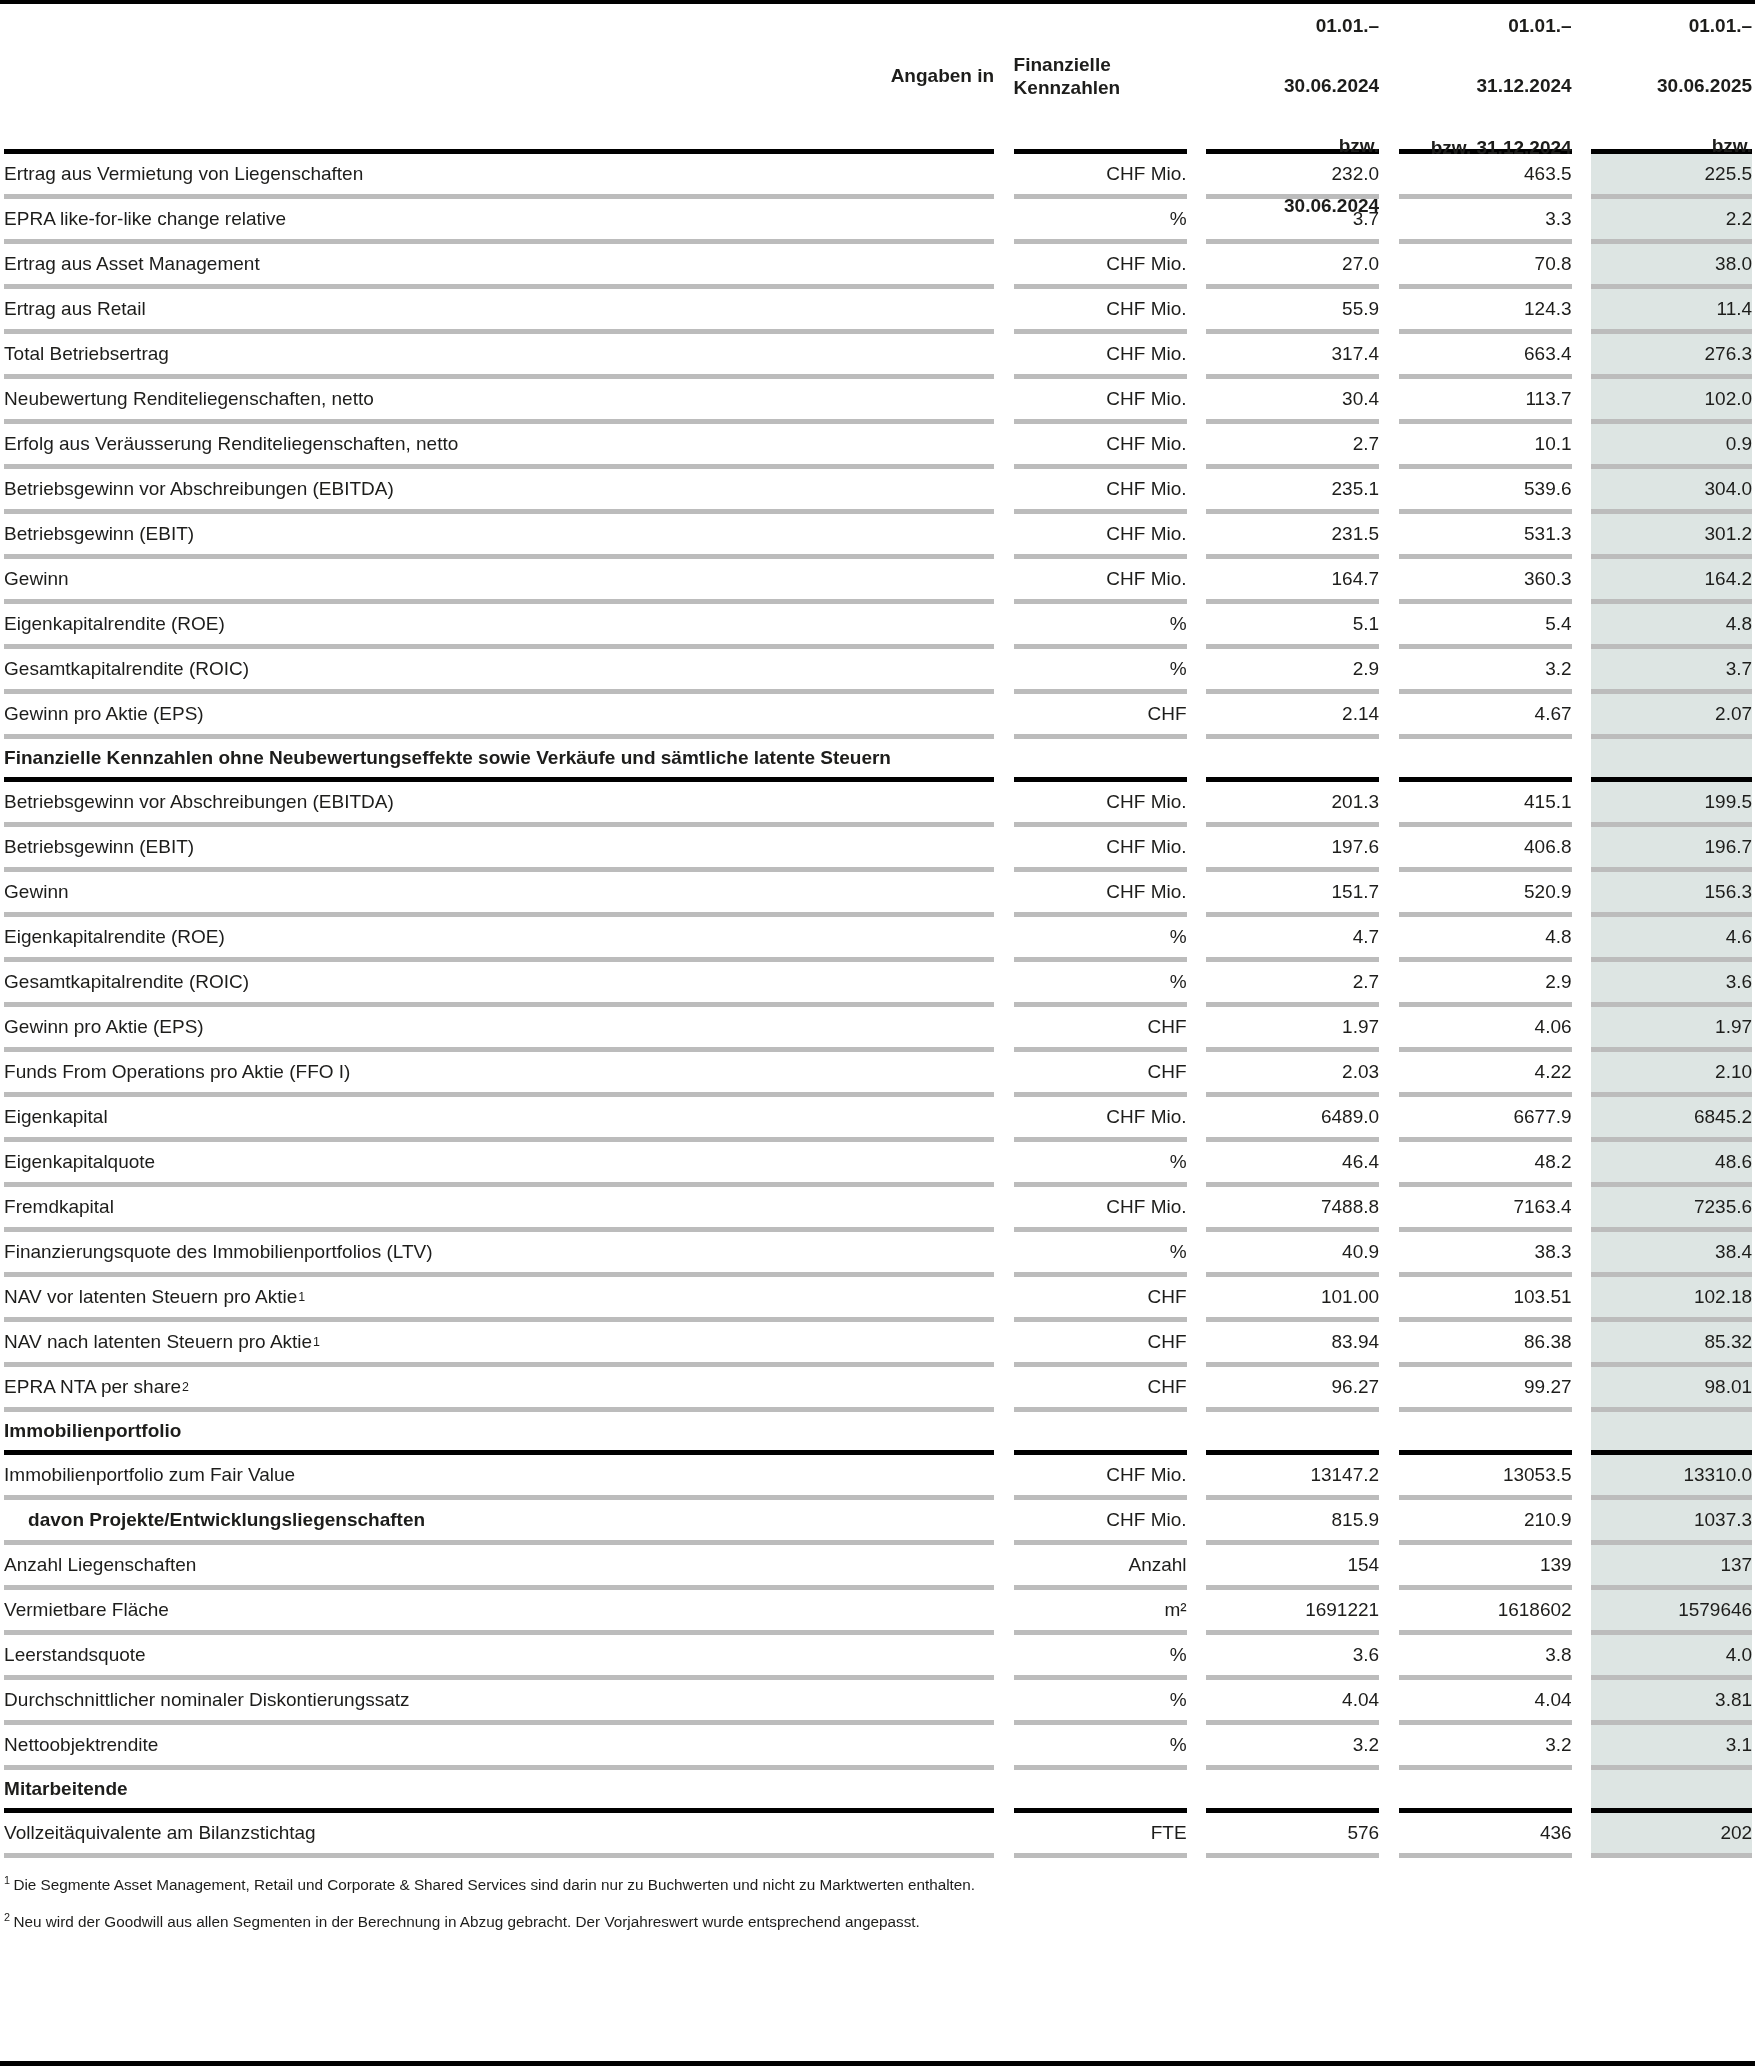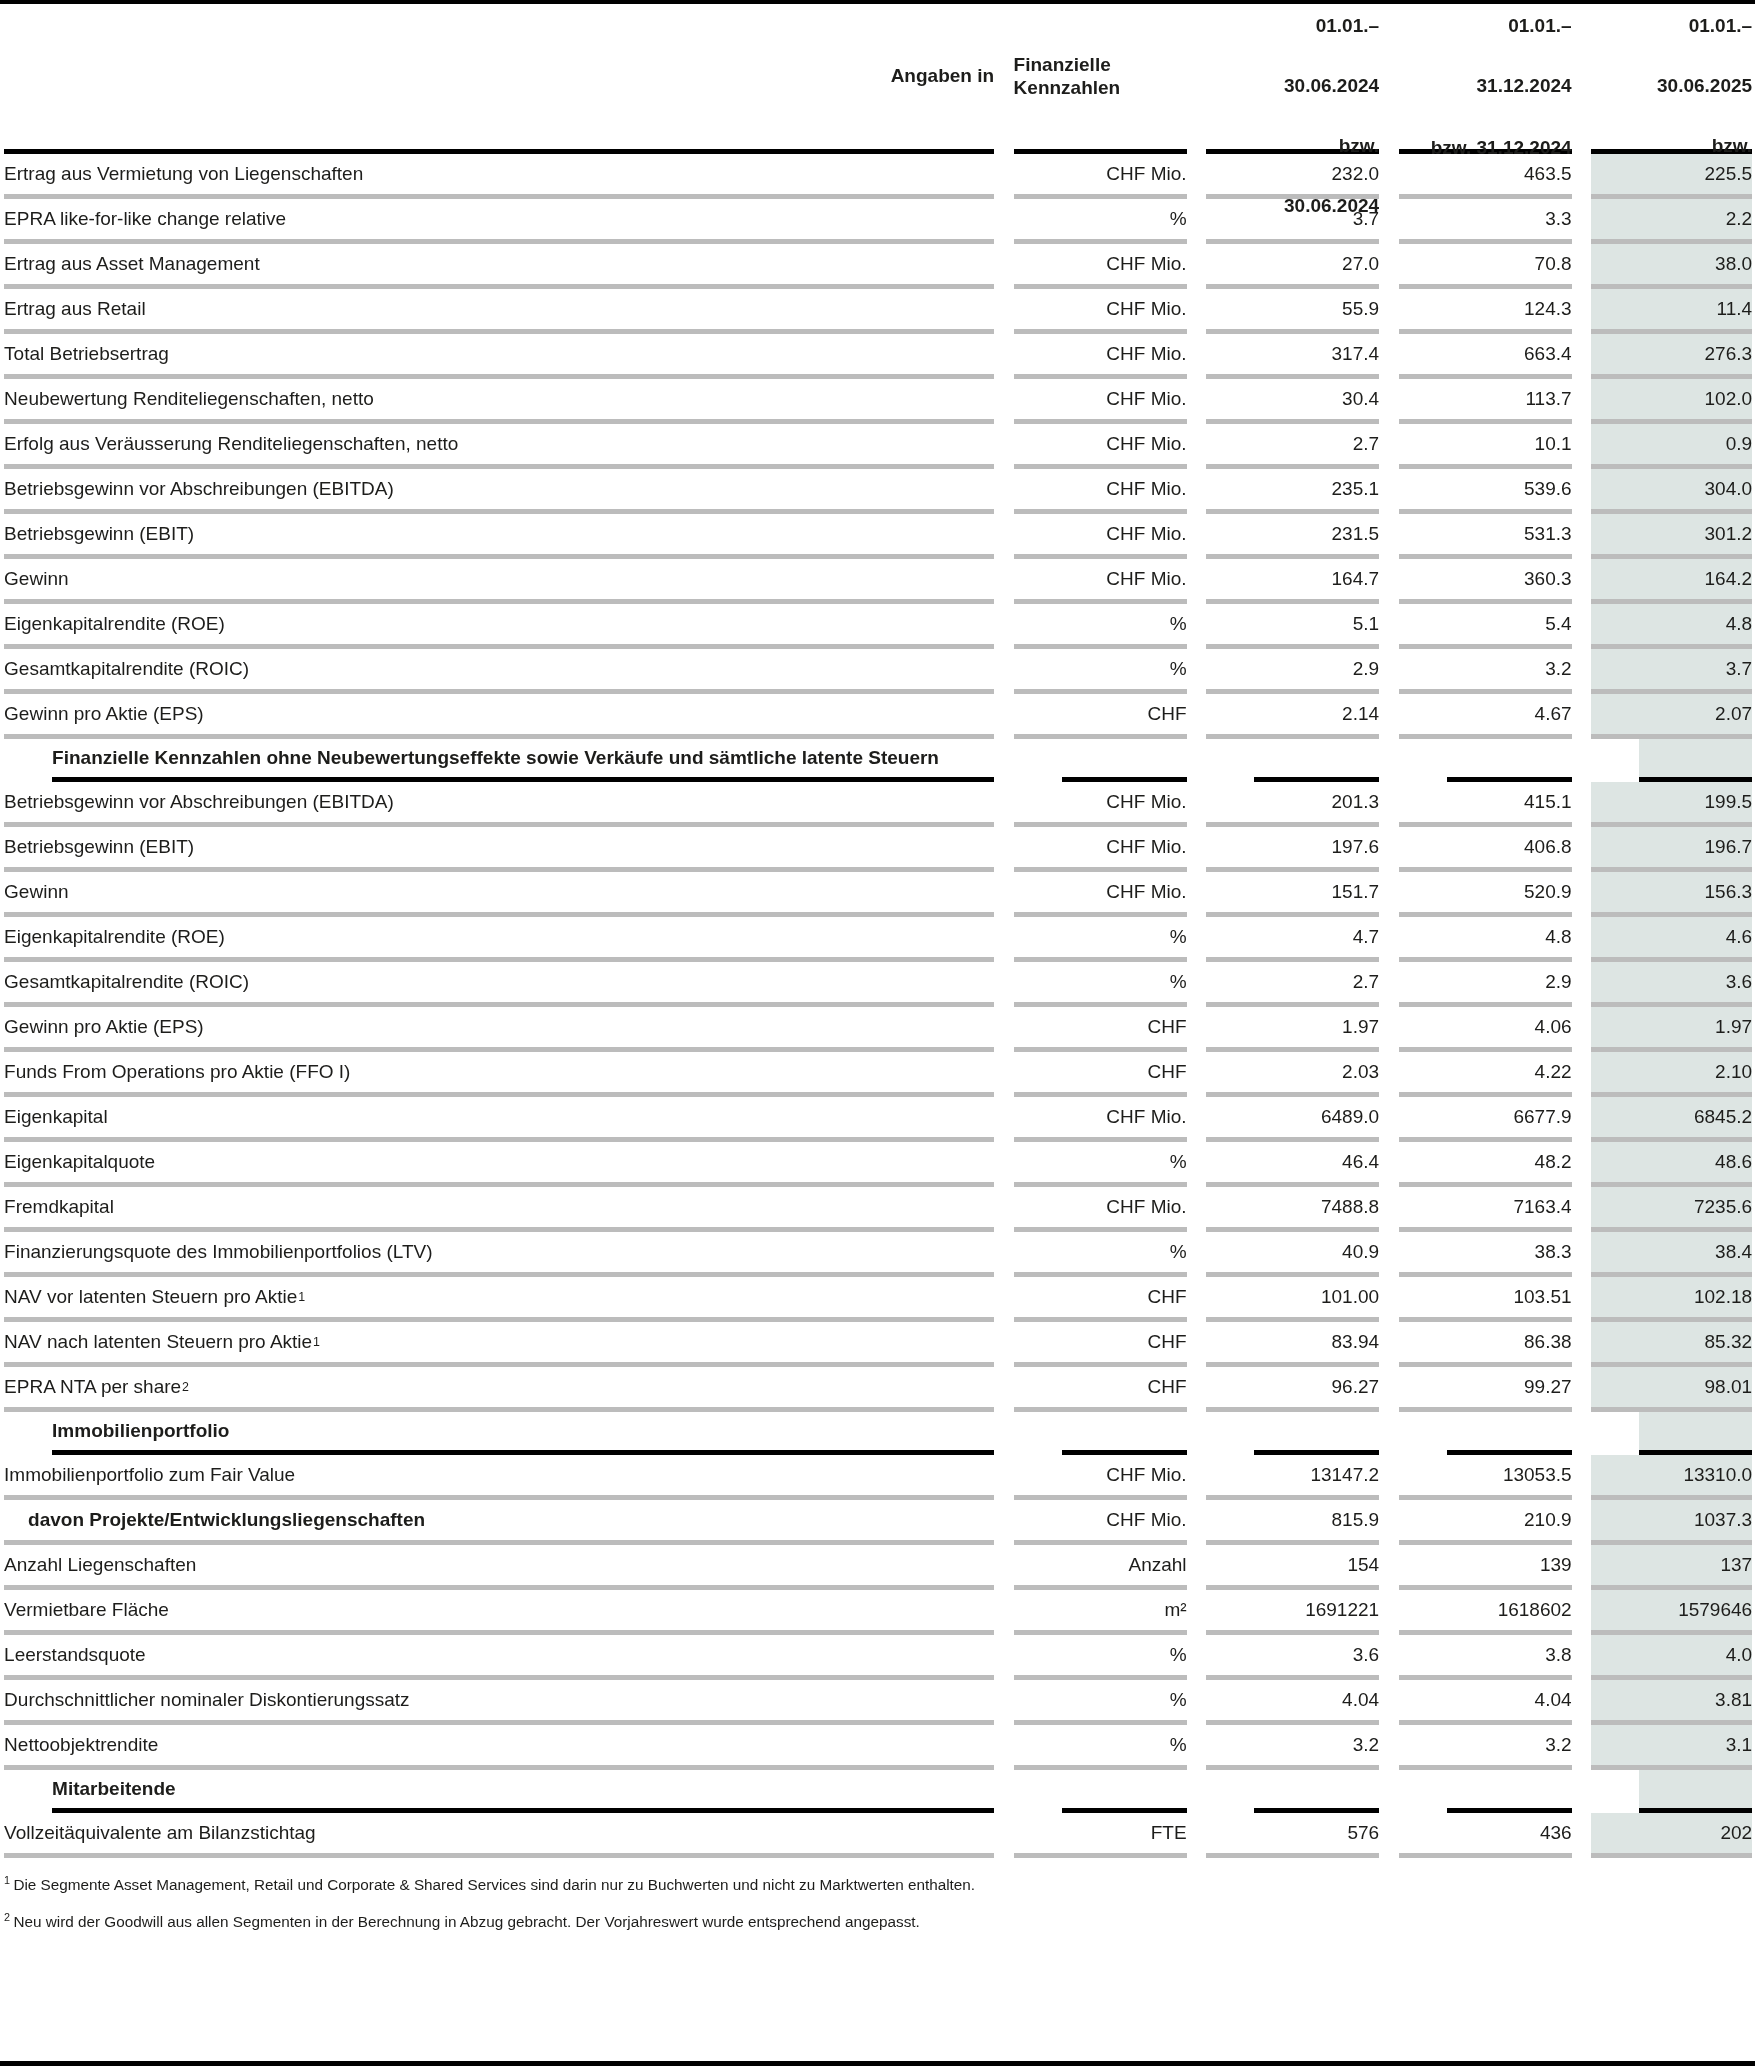--- a/index.html
+++ b/index.html
@@ -43,21 +43,21 @@
   }
   .data-row .num{justify-content:flex-end;}
   .data-row .indent{padding-left:24px;font-weight:bold;}
   .c5{background:var(--highlight);}
   .header-row .c5{background:transparent;}
   sup.fnref{font-size:12.4px;vertical-align:super;line-height:0;margin-left:0.8px;}
 
   
   .sec-row .cell{
     border-bottom:5.8px solid var(--rule);
-    min-height:43px;display:flex;align-items:center;margin-left:48px;
+    min-height:43px;display:flex;align-items:center;
   }
   .sec-text{font-weight:700;width:1036px;max-width:1036px;padding:5.8px 0;line-height:1.25;}
 
   
   .footnotes{padding:17.4px 3.3px 0 4.1px;}
   .footnote{font-size:15.3px;line-height:1.25;margin-bottom:17.4px;white-space:nowrap;}
   .footnote sup.fnmark{font-size:10.8px;vertical-align:super;line-height:0;margin-right:3.3px;}
 </style>
 </head>
 <body>

